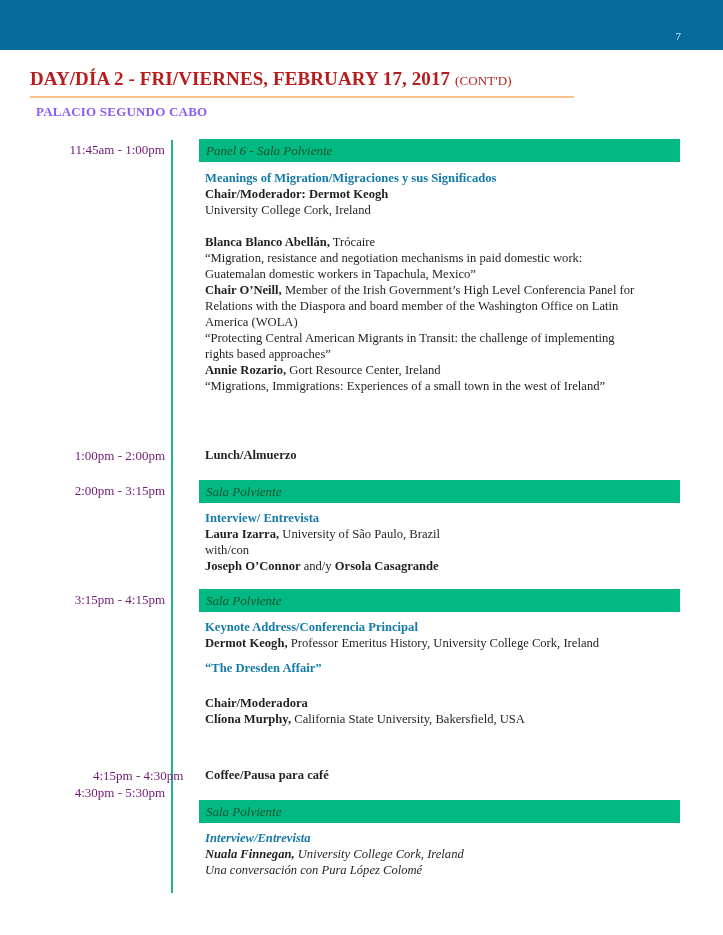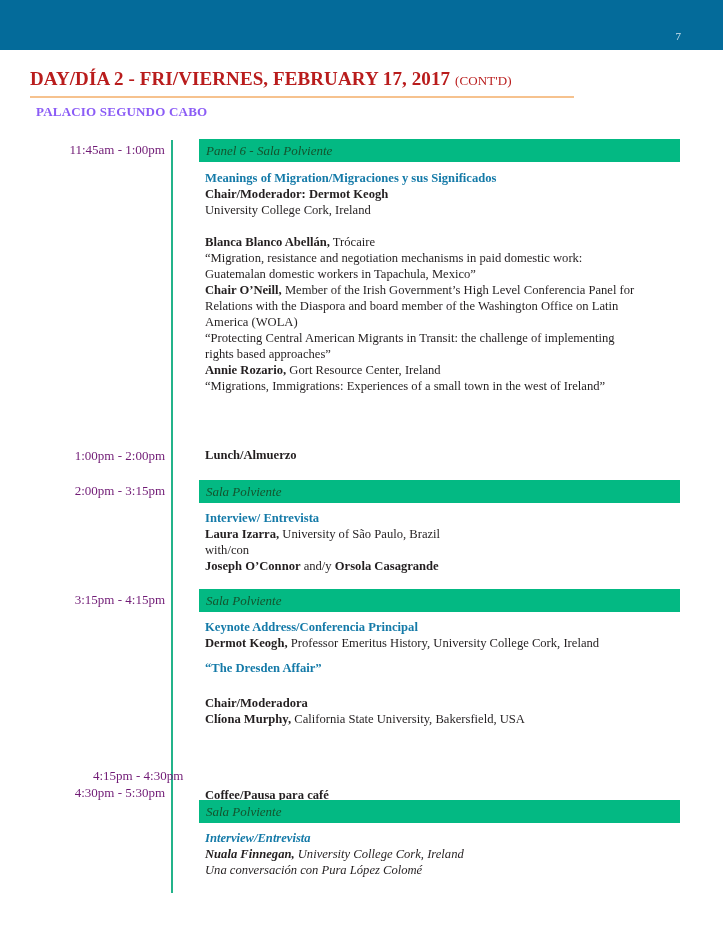--- a/index.html
+++ b/index.html
@@ -117,21 +117,21 @@
 <div class="block" style="top:619px;">
   <div class="sub">Keynote Address/Conferencia Principal</div>
   <div><span class="b">Dermot Keogh,</span><span> Professor Emeritus History, University College Cork, Ireland</span></div>
   <div class="sub" style="margin-top:9px;">“The Dresden Affair”</div>
   <div class="gap" style="height:19px;"></div>
   <div class="b">Chair/Moderadora</div>
   <div><span class="b">Clíona Murphy,</span><span> California State University, Bakersfield, USA</span></div>
 </div>
 
 <div class="time" style="top:768px; left:53px;margin-left:40px;">4:15pm - 4:30pm</div>
-<div class="plain" style="top:768px;margin-top:20px;">Coffee/Pausa para café</div>
+<div class="plain" style="top:768px;">Coffee/Pausa para café</div>
 
 <div class="time r" style="top:785px;">4:30pm - 5:30pm</div>
 <div class="bar" style="top:800px;">
   <span>Sala Polviente</span>
 </div>
 <div class="block" style="top:830px;font-style:italic;">
   <div class="sub">Interview/Entrevista</div>
   <div><span class="b">Nuala Finnegan,</span><span> University College Cork, Ireland</span></div>
   <div>Una conversación con Pura López Colomé</div>
 </div>

